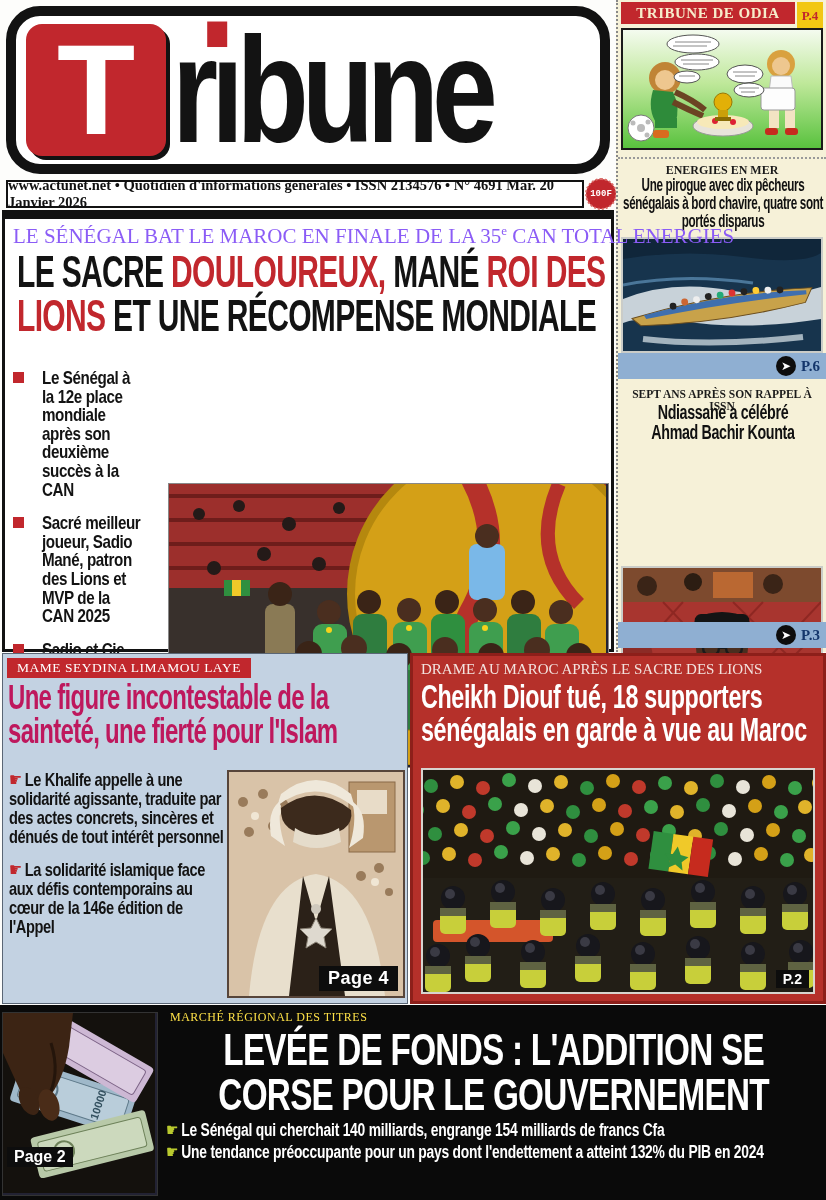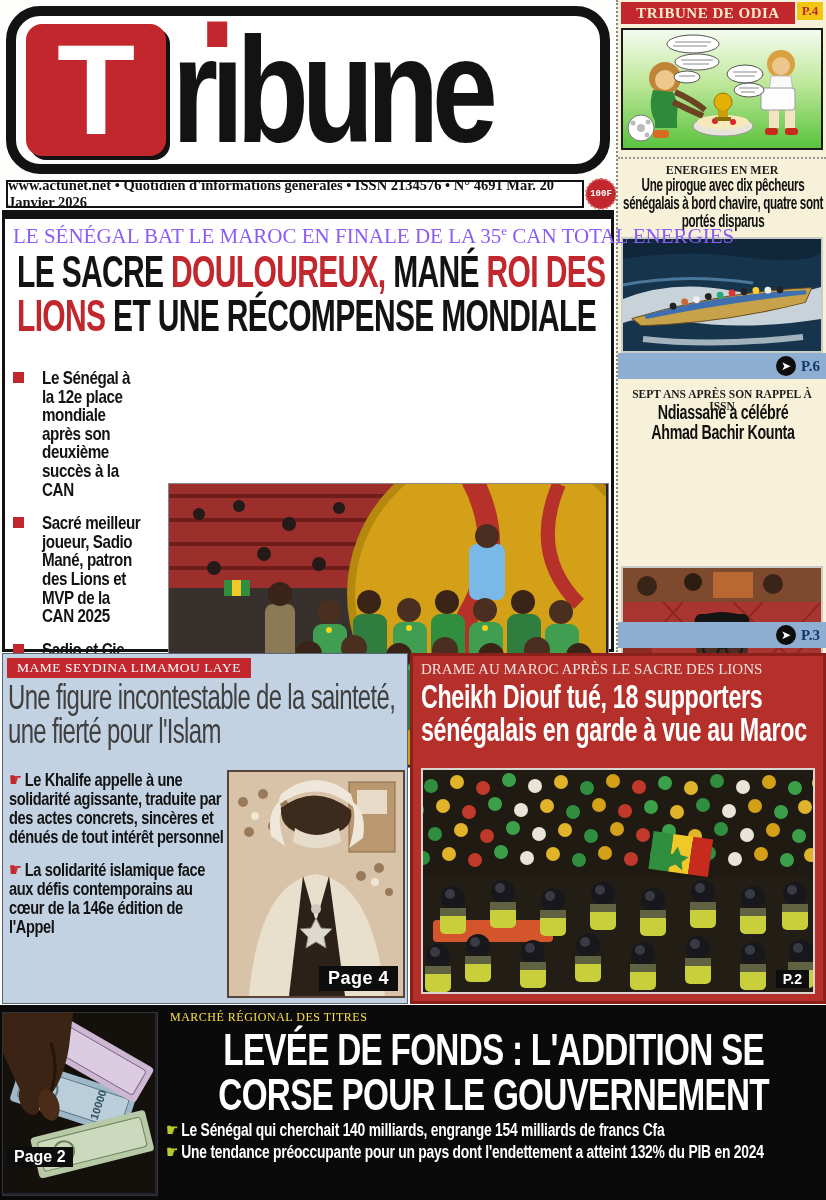--- a/index.html
+++ b/index.html
@@ -32,21 +32,21 @@
            display:flex;align-items:center;justify-content:center;font-weight:bold;font-size:14.5px;
            box-sizing:border-box;color:#111;}
   .price{left:586px;top:179px;width:30px;height:30px;border-radius:50%;background:#c1272d;color:#fff;
          display:flex;align-items:center;justify-content:center;font-size:9px;font-weight:bold;
          outline:2px dotted #d96a66;outline-offset:-1px;font-family:Liberation Mono, monospace;}
   
   .rightcol{left:616px;top:0;width:210px;height:652px;background:#f6f1d8;border-left:2px dotted #888;
             box-sizing:border-box;}
   .cartoonHdr{left:3px;top:2px;width:174px;height:22px;background:#c1272d;color:#f7ecca;display:flex;
               align-items:center;justify-content:center;font-weight:bold;font-size:15px;letter-spacing:.5px;}
-  .p4badge{left:179px;top:2px;width:26px;height:18px;background:#f2c713;color:#c1272d;display:flex;
+  .p4badge{left:179px;top:2px;width:26px;height:27px;background:#f2c713;color:#c1272d;display:flex;
            align-items:center;justify-content:center;font-weight:bold;font-size:13px;}
   .cartoonBox{left:3px;top:28px;width:202px;height:122px;border:2px solid #1a1a1a;box-sizing:border-box;}
   .dotsep{left:0;top:157px;width:208px;border-top:2px dotted #999;}
   .kickC{width:208px;text-align:center;font-weight:bold;color:#1b1b1b;}
   .rheadline{font-weight:bold;color:#111;text-align:center;line-height:1.02;letter-spacing:-.5px;}
   .photoFrame{border:2px solid #caccc8;box-sizing:border-box;background:#223;overflow:hidden;position:relative;}
   .bluebar{left:0;width:210px;height:26px;background:#8fafd2;display:flex;align-items:center;
            justify-content:flex-end;gap:5px;padding-right:8px;box-sizing:border-box;}
   .arrowDot{width:20px;height:20px;border-radius:50%;background:#0d0d0d;color:#fff;display:flex;
             align-items:center;justify-content:center;font-size:12px;line-height:1;}
@@ -64,21 +64,21 @@
   .mphoto{left:163px;top:146px;width:441px;height:285px;border:1px solid #888;}
   .plabel{position:absolute;right:5px;bottom:5px;background:#0d0d0d;color:#fff;font-weight:bold;
           font-size:18px;padding:2px 9px;letter-spacing:.5px;}
   .plabelSm{position:absolute;right:4px;bottom:4px;background:#0d0d0d;color:#fff;font-weight:bold;
             font-size:14px;padding:1px 7px;}
   
   .layepanel{left:2px;top:653px;width:406px;height:351px;background:#c3d2e2;border:1px solid #5a6675;
              box-sizing:border-box;}
   .layekick{left:4px;top:4px;height:20px;background:#c1272d;color:#fff;display:flex;align-items:center;
             padding:0 10px;font-size:13.5px;letter-spacing:.5px;}
-  .layehl{left:5px;top:26px;width:396px;font-size:35px;font-weight:400;color:#404040;line-height:.96;
+  .layehl{left:5px;top:26px;width:396px;font-size:35px;font-weight:700;color:#be185d;line-height:.96;
           letter-spacing:-1px;}
   .hand{font-family:"DejaVu Sans",sans-serif;margin-right:4px;}
   .layebullets{left:6px;top:116px;width:216px;}
   .layebullet{font-weight:bold;font-size:19px;line-height:1.0;color:#131313;margin-bottom:14px;letter-spacing:-.5px;}
   .layephoto{left:224px;top:116px;width:178px;height:228px;border:2px solid #57453a;}
   .dramepanel{left:410px;top:653px;width:416px;height:351px;background:#b5302a;border:3px solid #8d1f1a;
               box-sizing:border-box;}
   .dramekick{left:8px;top:5px;color:#f3e3df;font-size:15px;}
   .dramehl{left:8px;top:24px;width:398px;color:#fff;font-size:34px;font-weight:800;line-height:.98;
            letter-spacing:-.5px;}

